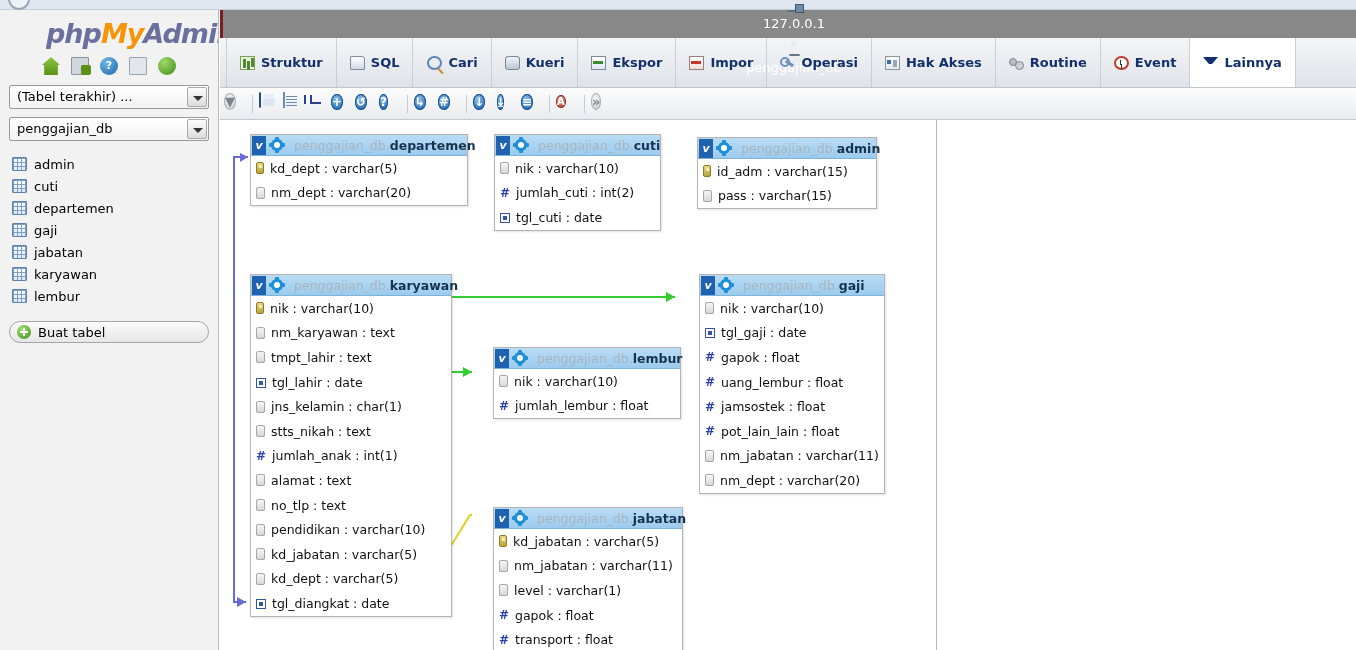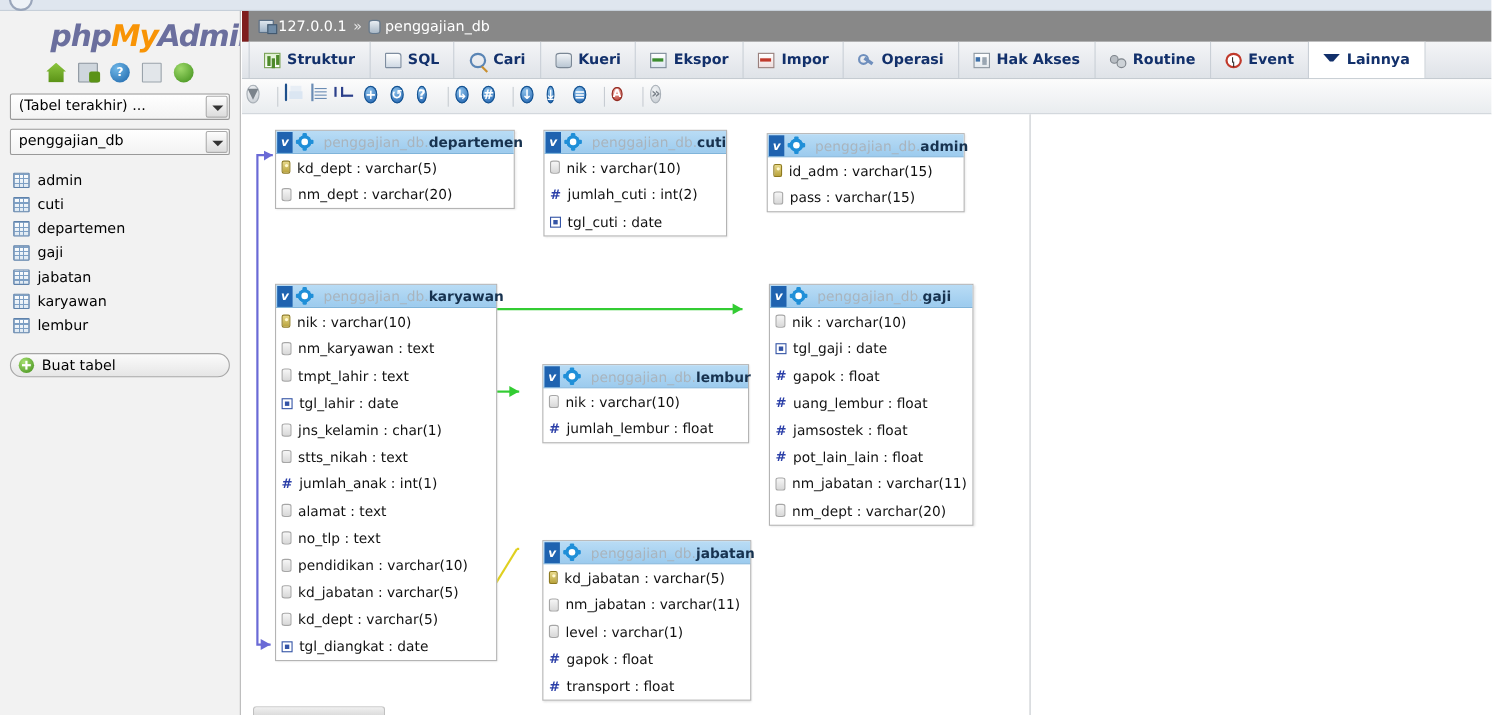--- a/index.html
+++ b/index.html
@@ -131,40 +131,41 @@
   
   #main {
     position: absolute; left: 220px; top: 10px;
     width: 1136px; height: 640px; background: #fff;
   }
 
   .breadcrumb-bar {
     height: 28px; background: #888888;
     display: flex; align-items: center; padding-left: 9px; gap: 4px;
     color: #fff; font-size: 13px;
-    border-left: 6px solid #7f1d1d;
+    border-left: 3px solid #7f1d1d;
+    flex-direction: column;
   }
   .srv-ic {
     width: 14px; height: 12px; background: linear-gradient(#dfe7ef,#9fb3c7);
     border: 1px solid #5c7188; border-radius: 1px; position: relative;
   }
   .srv-ic:after {
     content:''; position:absolute; right:-4px; bottom:-2px; width:7px; height:7px;
     background:#6f8ba6; border:1px solid #42586e;
   }
   .db-ic {
     width: 11px; height: 13px; border-radius: 4px / 3px;
     background: linear-gradient(#e9eef3,#a8b7c6);
     border: 1px solid #64788c;
   }
   .breadcrumb-bar .sep { color: #e6e6e6; padding: 0 2px; }
   .breadcrumb-bar .crumb { color: #ffffff; }
 
   .tabbar {
-    height: 34px; background: linear-gradient(#f4f5f7,#dfe3e8);
+    height: 50px; background: linear-gradient(#f4f5f7,#dfe3e8);
     border-bottom: 1px solid #bfc6cd;
     display: flex; align-items: stretch; padding-left: 6px;
   }
   .tab {
     display: flex; align-items: center; gap: 6px;
     padding: 0 13px; cursor: pointer;
     border-right: 1px solid #c9cfd6;
     font-size: 13px; font-weight: bold; color: #12306b;
   }
   .tab:first-child { border-left: 1px solid #c9cfd6; }

